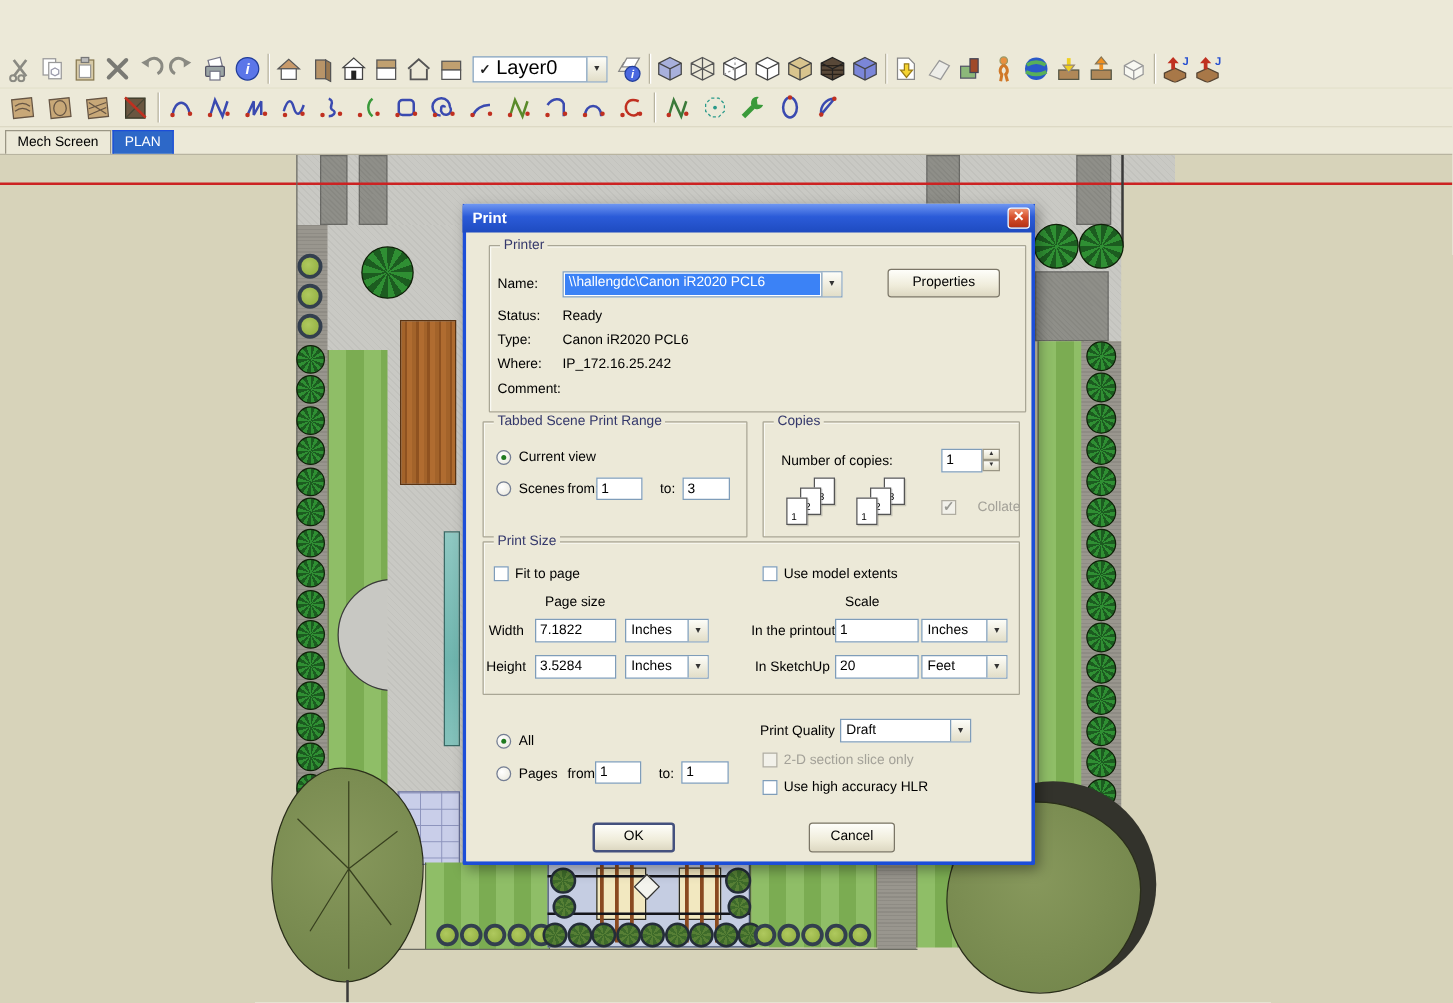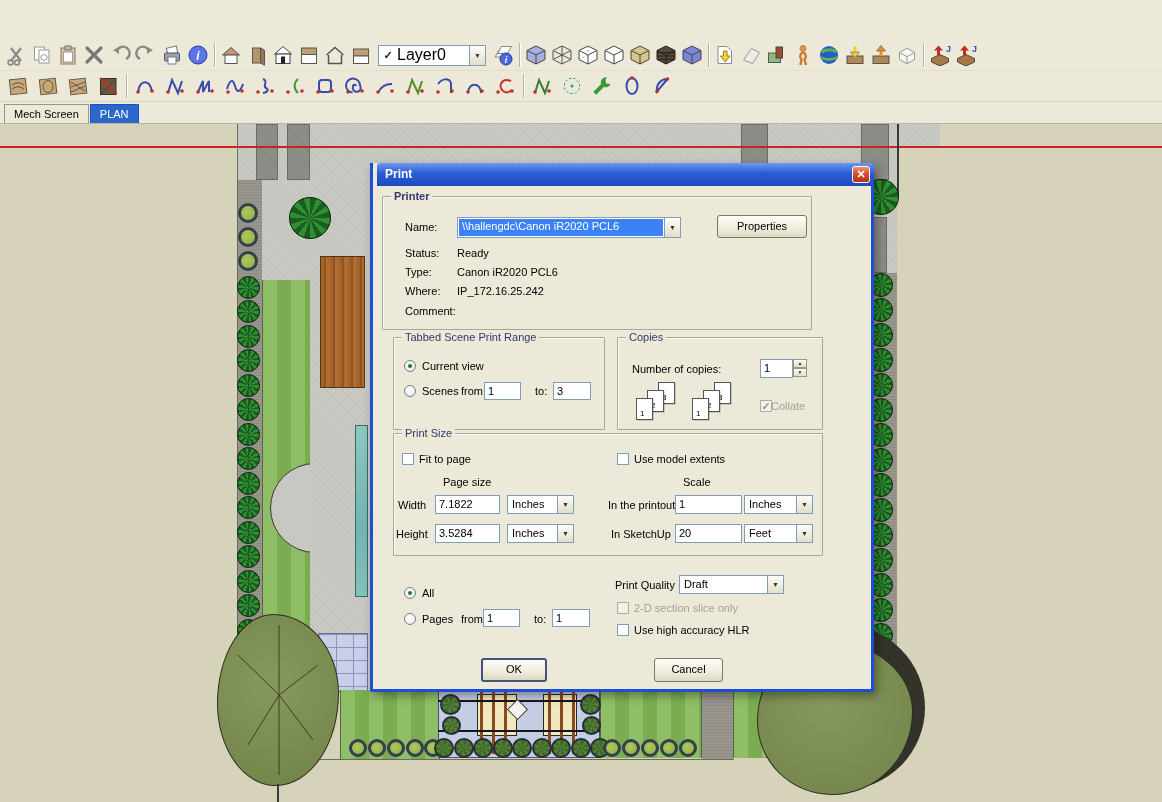--- a/index.html
+++ b/index.html
@@ -60,23 +60,23 @@
     background-image:repeating-conic-gradient(#1C5C20 0deg 18deg,#2F8F33 18deg 36deg);
     border:1px solid #0F2008; }
   .ringbush { border-radius:50%; background:radial-gradient(circle at 40% 40%,#AFC95E,#8FAC3E); border:3px solid #333F4E; }
   .leafy { border-radius:50%; background-color:#4C7430;
     background-image:repeating-conic-gradient(#3E6B2A 0 25deg,#567F35 25deg 50deg); border:2px solid #242D38; }
   .oliveB { background:radial-gradient(circle at 45% 40%,#87985C,#6F8248);
     border:1.5px solid #2A2E1A; border-radius:46% 54% 52% 48% / 52% 46% 54% 48%; }
   .shadowC { background:#33332C; border-radius:50%; }
 
   
-  #printdlg { position:absolute; left:370px; top:163px; width:504px; height:529px;
+  #printdlg { position:absolute; left:370px; top:163px; width:458px; height:529px;
     background:#ECE9D8; border:3px solid #1C4ED8; border-top:none; border-radius:0 0 2px 2px;
-    box-shadow:3px 4px 10px rgba(0,0,0,.35);padding-left:7px; }
+    box-shadow:3px 4px 10px rgba(0,0,0,.35); }
   .dlg-title { height:23px; margin:0 -3px; background:linear-gradient(180deg,#6F97F2 0%,#2B5BD8 45%,#1E4BC0 100%);
     border-radius:3px 3px 0 0; color:#fff; font-weight:bold; font-size:12px; padding:4px 8px; position:relative; }
   .dlg-close { position:absolute; right:4px; top:3px; width:18px; height:17px; border:1px solid #fff; border-radius:3px;
     background:linear-gradient(180deg,#F0926F,#D6502D 45%,#B33015); color:#fff; font-size:11px; font-weight:bold;
     text-align:center; line-height:15px; }
   .dlg-body { position:relative; width:452px; height:506px; font-size:11px; }
   .grp { position:absolute; border:1px solid #A9A695; border-radius:1px; box-shadow:inset 1px 1px 0 rgba(255,255,255,.7); }
   .grp .legend { position:absolute; top:-7px; left:8px; background:#ECE9D8; padding:0 3px; color:#34386B; }
   .lbl { position:absolute; white-space:nowrap; }
   .field { position:absolute; background:#fff; border:1px solid #7F9DB9; padding:2px 3px; font-size:11px; overflow:hidden; white-space:nowrap; }
@@ -596,21 +596,21 @@
       <div class="abs vL" style="left: 277px; top: 660px; width: 1.5px; height: 18px;"></div>
     </div>
 
   <div id="printdlg">
     <div class="dlg-title">
       <span>Print</span>
       <div class="dlg-close">✕</div>
     </div>
     <div class="dlg-body">
 
-      <div class="grp" style="left:2px;top:10px;width:430px;height:134px;font-weight:bold;">
+      <div class="grp" style="left:18px;top:10px;width:430px;height:134px;">
         <span class="legend">Printer</span>
       </div>
       <span class="lbl" style="left:25px;top:35px;">Name:</span>
       <div class="combo" style="left:77px;top:31px;width:224px;height:21px;">
         <div class="cval sel">\\hallengdc\Canon iR2020 PCL6</div>
         <div class="ddbtn">▼</div>
       </div>
       <div class="btn" style="left:337px;top:29px;width:90px;height:23px;">Properties</div>
       <span class="lbl" style="left:25px;top:61px;">Status:</span>
       <span class="lbl" style="left:77px;top:61px;">Ready</span>
@@ -648,21 +648,21 @@
             <div class="cpage" style="left: 11px; top: 8px;">2</div>
             <div class="cpage" style="left: 0px; top: 16px;">1</div>
           </div>
           <div class="cstack">
             <div class="cpage" style="left: 22px; top: 0px;">3</div>
             <div class="cpage" style="left: 11px; top: 8px;">2</div>
             <div class="cpage" style="left: 0px; top: 16px;">1</div>
           </div>
         </div>
       <div class="chkbox disabled on" style="left:380px;top:214px;"></div>
-      <span class="lbl txt-dis" style="left:391px;top:214px;">Collate</span>
+      <span class="lbl txt-dis" style="left:409px;top:214px;">Collate</span>
 
       <div class="grp" style="left:13px;top:247px;width:430px;height:123px;">
         <span class="legend">Print Size</span>
       </div>
       <div class="chkbox" style="left:22px;top:267px;"></div>
       <span class="lbl" style="left:39px;top:267px;">Fit to page</span>
       <div class="chkbox" style="left:237px;top:267px;"></div>
       <span class="lbl" style="left:254px;top:267px;">Use model extents</span>
       <span class="lbl" style="left:63px;top:290px;">Page size</span>
       <span class="lbl" style="left:303px;top:290px;">Scale</span>

